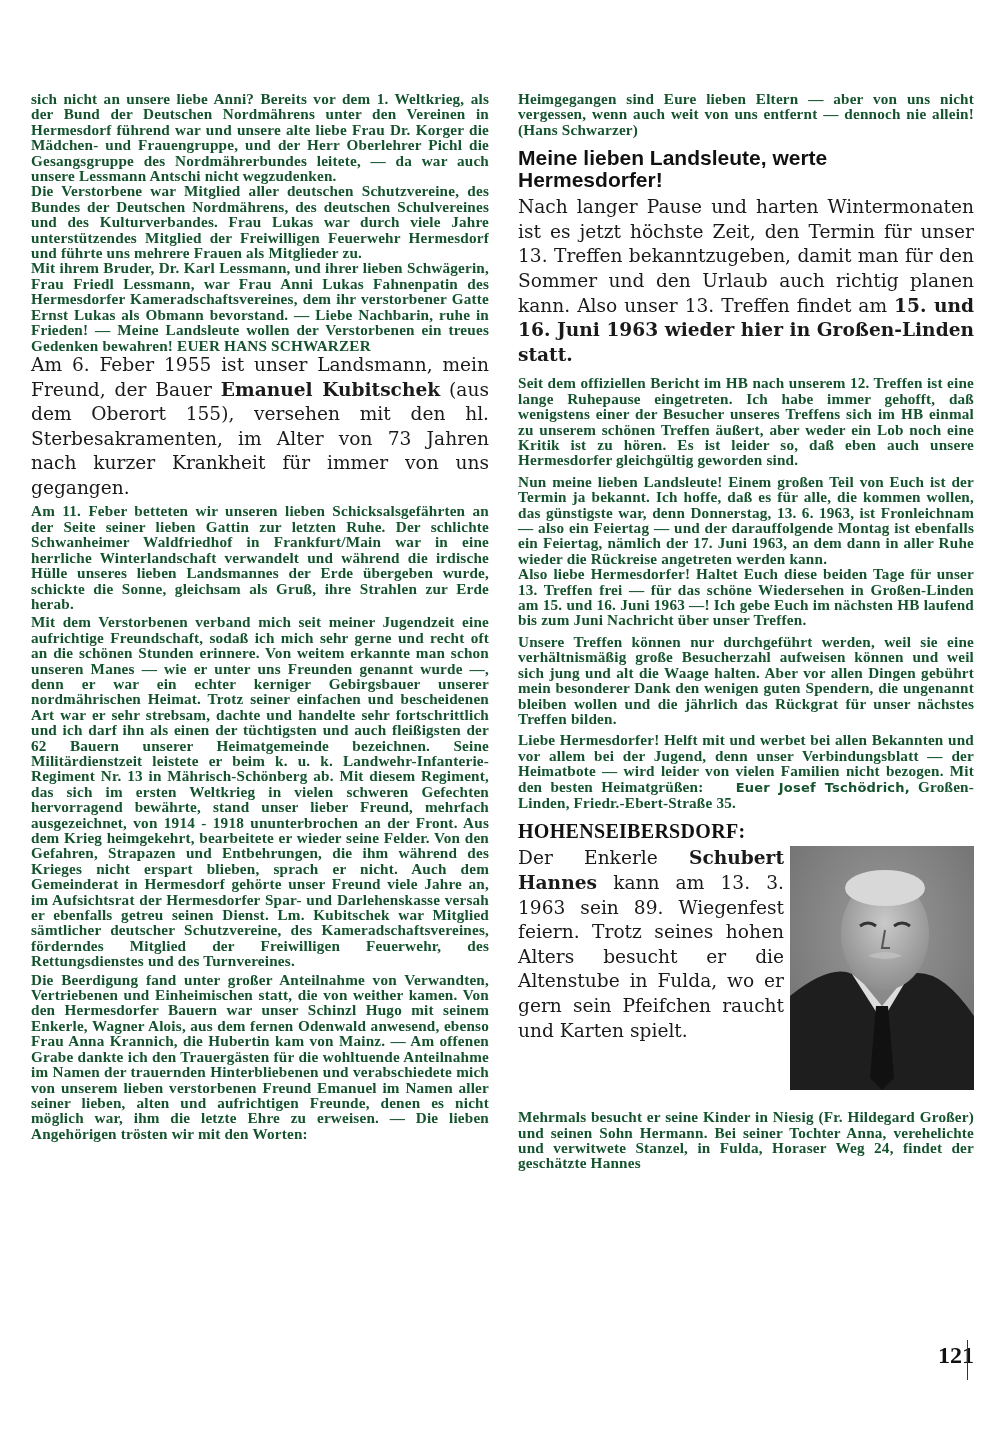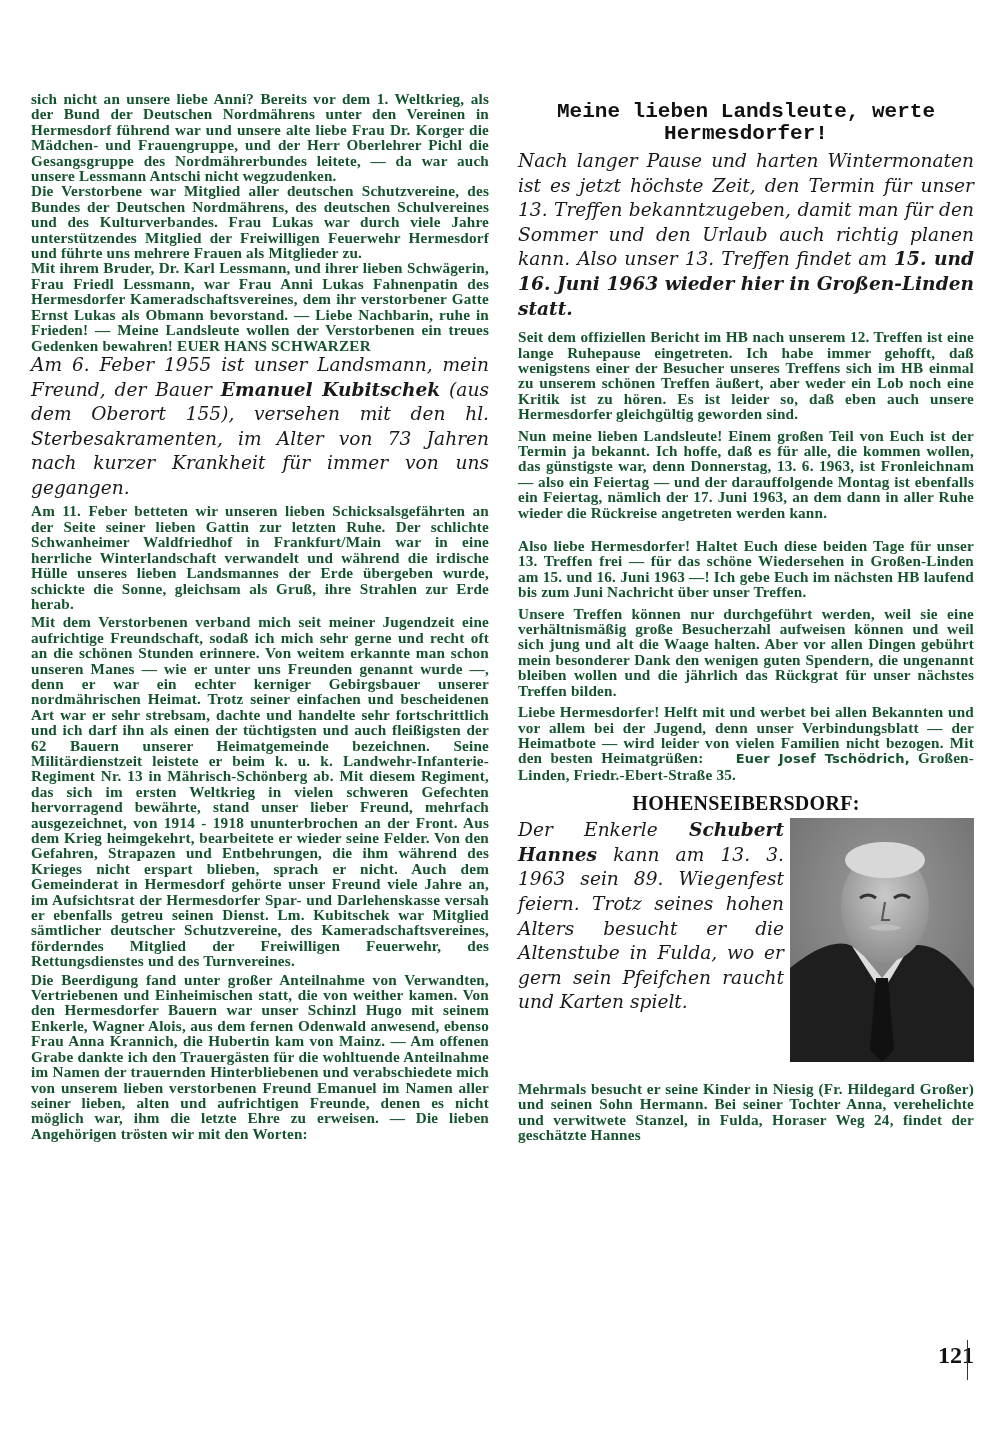--- a/index.html
+++ b/index.html
@@ -2,24 +2,24 @@
 <html><head>
 <meta charset="utf-8">
 <style>
   html, body { margin:0; padding:0; background:#ffffff; }
   body { width:1000px; height:1432px; position:relative; overflow:hidden; color:#111; }
   .col { position:absolute; top:91px; }
   #left { left:31px; width:458px; }
   #right { left:518px; width:456px; }
   .p { font-family:"Liberation Serif", serif; font-size:15.2px; line-height:15.4px; text-align:justify; margin:0; letter-spacing:0.2px; font-weight:bold; color:#14532d; }
   .p.gap { margin-top:3px; }
-  .big { font-family:"DejaVu Serif", serif; font-size:18.6px; line-height:24.6px; text-align:justify; margin:0; color:#1a1a1a;font-style:italic; }
+  .big { font-family:"DejaVu Serif", serif; font-size:18.6px; line-height:24.6px; text-align:justify; margin:0; color:#1a1a1a; }
   .b { font-weight:bold; }
-  .head { font-family:Liberation Mono, monospace; font-weight:bold; font-size:21px; line-height:22px; margin:10px 0 4px 0;text-align:center; }
-  .section { font-family:"Liberation Serif", serif; font-weight:bold; font-size:20px; line-height:22px; margin:10px 0 4px 0; letter-spacing:0.3px;text-align:center; }
+  .head { font-family:Liberation Sans, sans-serif; font-weight:bold; font-size:21px; line-height:22px; margin:10px 0 4px 0; }
+  .section { font-family:"Liberation Serif", serif; font-weight:bold; font-size:20px; line-height:22px; margin:10px 0 4px 0; letter-spacing:0.3px; }
   .sans-b { font-family:"DejaVu Sans", sans-serif; font-weight:bold; font-size:13px;padding-left:24px; }
   .wrapbox { position:relative; }
   .photo { position:absolute; right:0; top:0; width:184px; height:244px; background:#777; overflow:hidden; }
   .narrow { width:266px; }
   .pageno { position:absolute; left:938px; top:1342px; font-family:"Liberation Serif", serif; font-weight:bold; font-size:24px; }
   .edge { position:absolute; left:967px; top:1340px; width:1px; height:40px; background:#333; }
 </style>
 </head>
 <body>
 
@@ -27,25 +27,26 @@
   <p class="p">sich nicht an unsere liebe Anni? Bereits vor dem 1. Weltkrieg, als der Bund der Deutschen Nordmährens unter den Vereinen in Hermesdorf führend war und unsere alte liebe Frau Dr. Korger die Mädchen- und Frauengruppe, und der Herr Oberlehrer Pichl die Gesangsgruppe des Nordmährerbundes leitete, — da war auch unsere Lessmann Antschi nicht wegzudenken.</p>
   <p class="p">Die Verstorbene war Mitglied aller deutschen Schutzvereine, des Bundes der Deutschen Nordmährens, des deutschen Schulvereines und des Kulturverbandes. Frau Lukas war durch viele Jahre unterstützendes Mitglied der Freiwilligen Feuerwehr Hermesdorf und führte uns mehrere Frauen als Mitglieder zu.</p>
   <p class="p">Mit ihrem Bruder, Dr. Karl Lessmann, und ihrer lieben Schwägerin, Frau Friedl Lessmann, war Frau Anni Lukas Fahnenpatin des Hermesdorfer Kameradschaftsvereines, dem ihr verstorbener Gatte Ernst Lukas als Obmann bevorstand. — Liebe Nachbarin, ruhe in Frieden! — Meine Landsleute wollen der Verstorbenen ein treues Gedenken bewahren! EUER HANS SCHWARZER</p>
   <p class="big"><span>Am 6. Feber 1955 ist unser Landsmann, mein Freund, der Bauer </span><span class="b">Emanuel Kubitschek</span><span> (aus dem Oberort 155), versehen mit den hl. Sterbesakramenten, im Alter von 73 Jahren nach kurzer Krankheit für immer von uns gegangen.</span></p>
   <p class="p gap">Am 11. Feber betteten wir unseren lieben Schicksalsgefährten an der Seite seiner lieben Gattin zur letzten Ruhe. Der schlichte Schwanheimer Waldfriedhof in Frankfurt/Main war in eine herrliche Winterlandschaft verwandelt und während die irdische Hülle unseres lieben Landsmannes der Erde übergeben wurde, schickte die Sonne, gleichsam als Gruß, ihre Strahlen zur Erde herab.</p>
   <p class="p gap">Mit dem Verstorbenen verband mich seit meiner Jugendzeit eine aufrichtige Freundschaft, sodaß ich mich sehr gerne und recht oft an die schönen Stunden erinnere. Von weitem erkannte man schon unseren Manes — wie er unter uns Freunden genannt wurde —, denn er war ein echter kerniger Gebirgsbauer unserer nordmährischen Heimat. Trotz seiner einfachen und bescheidenen Art war er sehr strebsam, dachte und handelte sehr fortschrittlich und ich darf ihn als einen der tüchtigsten und auch fleißigsten der 62 Bauern unserer Heimatgemeinde bezeichnen. Seine Militärdienstzeit leistete er beim k. u. k. Landwehr-Infanterie-Regiment Nr. 13 in Mährisch-Schönberg ab. Mit diesem Regiment, das sich im ersten Weltkrieg in vielen schweren Gefechten hervorragend bewährte, stand unser lieber Freund, mehrfach ausgezeichnet, von 1914 - 1918 ununterbrochen an der Front. Aus dem Krieg heimgekehrt, bearbeitete er wieder seine Felder. Von den Gefahren, Strapazen und Entbehrungen, die ihm während des Krieges nicht erspart blieben, sprach er nicht. Auch dem Gemeinderat in Hermesdorf gehörte unser Freund viele Jahre an, im Aufsichtsrat der Hermesdorfer Spar- und Darlehenskasse versah er ebenfalls getreu seinen Dienst. Lm. Kubitschek war Mitglied sämtlicher deutscher Schutzvereine, des Kameradschaftsvereines, förderndes Mitglied der Freiwilligen Feuerwehr, des Rettungsdienstes und des Turnvereines.</p>
   <p class="p gap">Die Beerdigung fand unter großer Anteilnahme von Verwandten, Vertriebenen und Einheimischen statt, die von weither kamen. Von den Hermesdorfer Bauern war unser Schinzl Hugo mit seinem Enkerle, Wagner Alois, aus dem fernen Odenwald anwesend, ebenso Frau Anna Krannich, die Hubertin kam von Mainz. — Am offenen Grabe dankte ich den Trauergästen für die wohltuende Anteilnahme im Namen der trauernden Hinterbliebenen und verabschiedete mich von unserem lieben verstorbenen Freund Emanuel im Namen aller seiner lieben, alten und aufrichtigen Freunde, denen es nicht möglich war, ihm die letzte Ehre zu erweisen. — Die lieben Angehörigen trösten wir mit den Worten:</p>
 </div>
 
 <div id="right" class="col">
+  <p class="p">Heimgegangen sind Eure lieben Eltern — aber von uns nicht vergessen, wenn auch weit von uns entfernt — dennoch nie allein! (Hans Schwarzer)</p>
   <h2 class="head">Meine lieben Landsleute, werte Hermesdorfer!</h2>
   <p class="big"><span>Nach langer Pause und harten Wintermonaten ist es jetzt höchste Zeit, den Termin für unser 13. Treffen bekanntzugeben, damit man für den Sommer und den Urlaub auch richtig planen kann. Also unser 13. Treffen findet am </span><span class="b">15. und 16. Juni 1963 wieder hier in Großen-Linden statt.</span></p>
   <p class="p gap" style="margin-top:8px">Seit dem offiziellen Bericht im HB nach unserem 12. Treffen ist eine lange Ruhepause eingetreten. Ich habe immer gehofft, daß wenigstens einer der Besucher unseres Treffens sich im HB einmal zu unserem schönen Treffen äußert, aber weder ein Lob noch eine Kritik ist zu hören. Es ist leider so, daß eben auch unsere Hermesdorfer gleichgültig geworden sind.</p>
   <p class="p gap" style="margin-top:6px">Nun meine lieben Landsleute! Einem großen Teil von Euch ist der Termin ja bekannt. Ich hoffe, daß es für alle, die kommen wollen, das günstigste war, denn Donnerstag, 13. 6. 1963, ist Fronleichnam — also ein Feiertag — und der darauffolgende Montag ist ebenfalls ein Feiertag, nämlich der 17. Juni 1963, an dem dann in aller Ruhe wieder die Rückreise angetreten werden kann.</p>
-  <p class="p gap" style="margin-top:18px">Also liebe Hermesdorfer! Haltet Euch diese beiden Tage für unser 13. Treffen frei — für das schöne Wiedersehen in Großen-Linden am 15. und 16. Juni 1963 —! Ich gebe Euch im nächsten HB laufend bis zum Juni Nachricht über unser Treffen.</p>
+  <p class="p gap" style="margin-top:0">Also liebe Hermesdorfer! Haltet Euch diese beiden Tage für unser 13. Treffen frei — für das schöne Wiedersehen in Großen-Linden am 15. und 16. Juni 1963 —! Ich gebe Euch im nächsten HB laufend bis zum Juni Nachricht über unser Treffen.</p>
   <p class="p gap" style="margin-top:6px">Unsere Treffen können nur durchgeführt werden, weil sie eine verhältnismäßig große Besucherzahl aufweisen können und weil sich jung und alt die Waage halten. Aber vor allen Dingen gebührt mein besonderer Dank den wenigen guten Spendern, die ungenannt bleiben wollen und die jährlich das Rückgrat für unser nächstes Treffen bilden.</p>
   <p class="p gap" style="margin-top:6px"><span>Liebe Hermesdorfer! Helft mit und werbet bei allen Bekannten und vor allem bei der Jugend, denn unser Verbindungsblatt — der Heimatbote — wird leider von vielen Familien nicht bezogen. Mit den besten Heimatgrüßen: </span><span class="sans-b">Euer Josef Tschödrich,</span><span> Großen-Linden, Friedr.-Ebert-Straße 35.</span></p>
   <h3 class="section">HOHENSEIBERSDORF:</h3>
   <div class="wrapbox">
     <div class="photo" aria-label="Portrait photo of an elderly man in a dark suit and tie">
       <svg width="184" height="244" viewBox="0 0 184 244">
         <defs>
           <radialGradient id="bg" cx="50%" cy="35%" r="70%">
             <stop offset="0%" stop-color="#9a9a9a"></stop>
             <stop offset="100%" stop-color="#6f6f6f"></stop>

